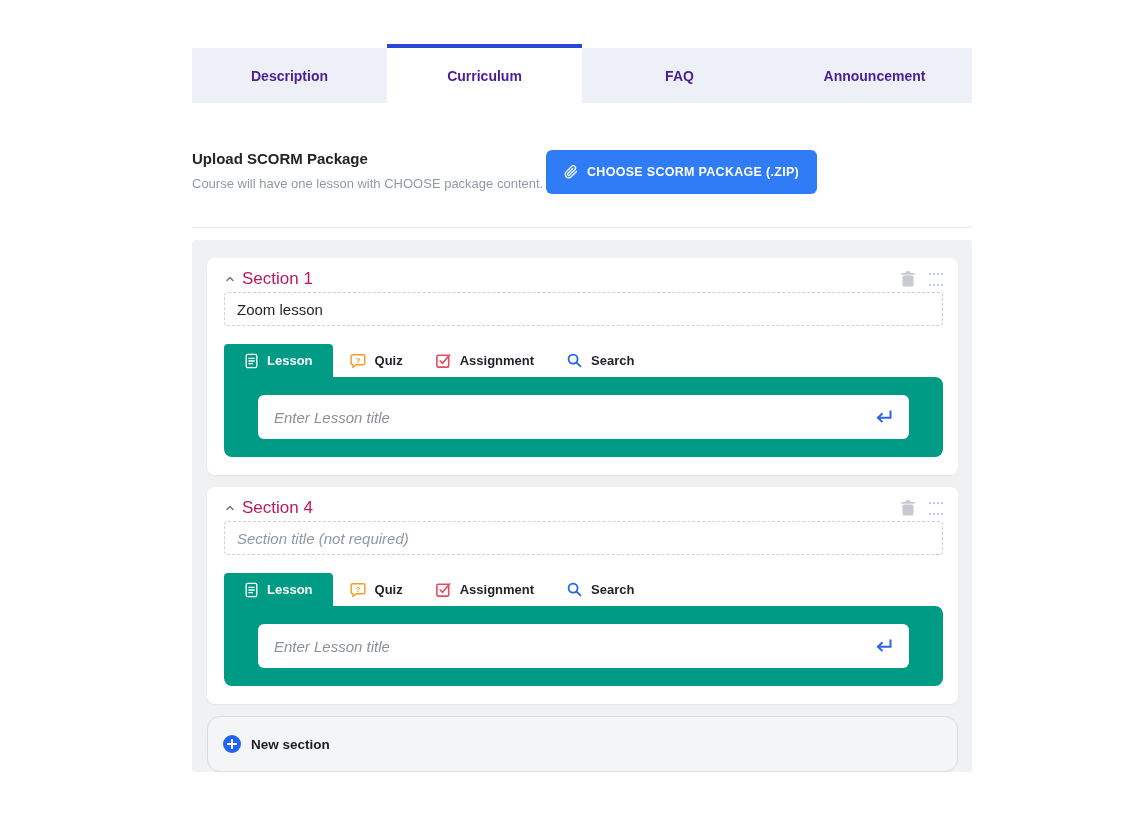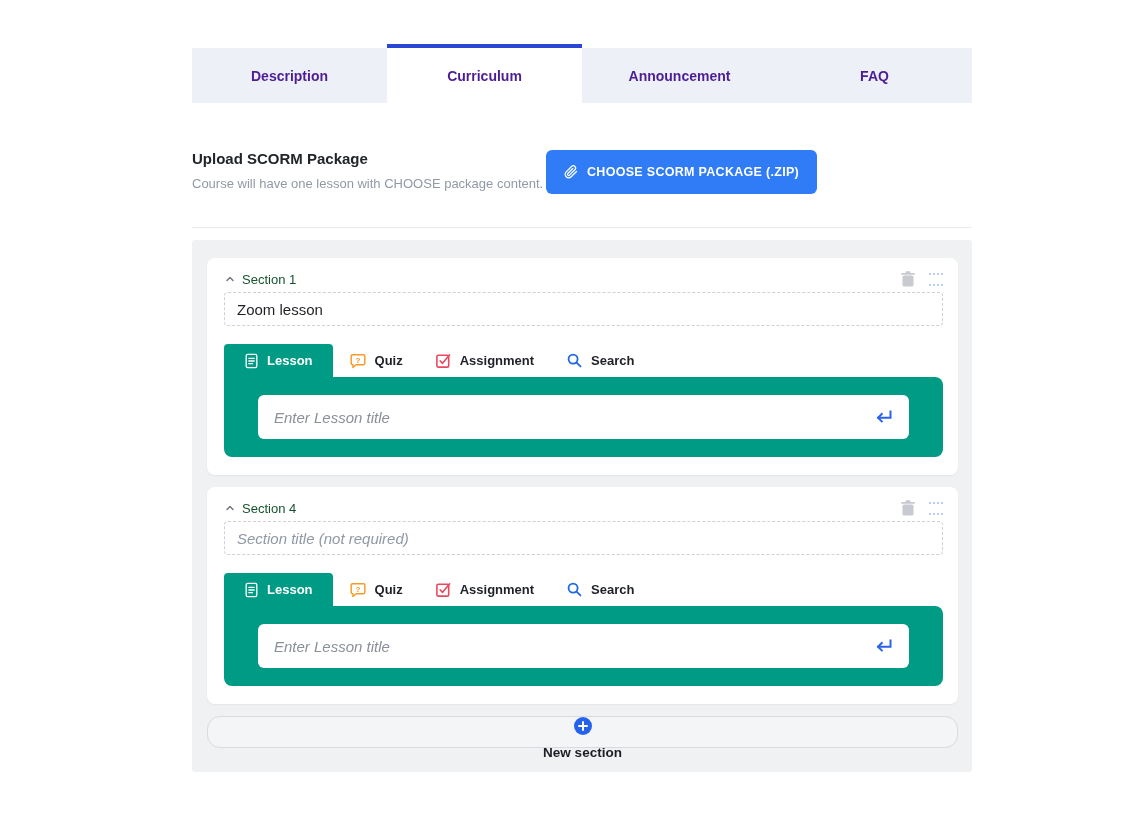--- a/index.html
+++ b/index.html
@@ -24,21 +24,21 @@
     font-family:"Liberation Sans", sans-serif; font-size:12.5px; font-weight:700;
     letter-spacing:.3px; display:flex; align-items:center; gap:9px; cursor:pointer; }
   .divider { position:absolute; top:227px; left:0; width:780px; height:1px; background:#e8eaee; }
 
   
   .builder { position:absolute; top:240px; left:0; width:780px; height:532px;
     background:#f0f1f3; border-radius:3px; padding:18px 14px 14px 15px; }
   .card { background:#ffffff; border-radius:8px; box-shadow:0 1px 2px rgba(0,0,0,.05);
     padding:10px 15px 18px 17px; margin-bottom:12px; }
   .card-head { display:flex; align-items:center; justify-content:space-between; height:22px; }
-  .card-head .left { display:flex; align-items:center; gap:6px; color:#14532d; font-size:13px; }
+  .card-head .left { display:flex; align-items:center; gap:6px; color:#be185d; font-size:17px; }
   .card-head .right { display:flex; align-items:center; gap:14px; }
   .drag-dots { display:grid; grid-template-columns:repeat(4,2px); grid-template-rows:repeat(2,2px);
     column-gap:2px; row-gap:9px; cursor:grab; }
   .drag-dots i { width:2px; height:2px; border-radius:50%; background:#a9bdf7; }
   .title-input { margin-top:2px; width:100%; height:34px; border:1px dashed #ccd0d9;
     border-radius:4px; padding:0 12px; font-family:"Liberation Sans", sans-serif;
     font-size:15px; color:#1f2126; background:#ffffff; outline:none; }
   .title-input::placeholder { font-style:italic; color:#9298a4; }
 
   
@@ -50,22 +50,22 @@
 
   
   .lesson-panel { background:#009b84; border-radius:0 8px 8px 8px; padding:18px 34px; }
   .lesson-inputwrap { background:#ffffff; border-radius:6px; height:44px; display:flex;
     align-items:center; padding:0 14px 0 16px; }
   .lesson-input { flex:1; border:none; outline:none; font-family:"Liberation Sans", sans-serif;
     font-size:15px; color:#1f2126; background:transparent; }
   .lesson-input::placeholder { font-style:italic; color:#8a8f99; }
 
   
-  .new-section { height:32px; background:#f4f5f7; border:1px solid #d8dadf; border-radius:13px;
-    display:flex; align-items:center; gap:10px; padding:0 15px; cursor:pointer; margin-top:10px;flex-direction:column; }
+  .new-section { height:56px; background:#f4f5f7; border:1px solid #d8dadf; border-radius:13px;
+    display:flex; align-items:center; gap:10px; padding:0 15px; cursor:pointer; margin-top:10px; }
   .new-section span { font-size:13.5px; font-weight:700; color:#1b1e24; }
   .plus-circle { width:18px; height:18px; border-radius:50%; background:#2563eb;
     display:flex; align-items:center; justify-content:center; flex:0 0 18px; }
 
   .icon-btn { background:none; border:none; cursor:pointer; padding:0; display:flex; }
   svg { display:block; }
 </style>
 </head>
 <body>
 
@@ -73,24 +73,24 @@
 
   <div class="tabbar">
     <div class="main-tab">
       <span>Description</span>
     </div>
     <div class="main-tab active">
       <div class="indicator"></div>
       <span>Curriculum</span>
     </div>
     <div class="main-tab">
+      <span>FAQ</span>
+    </div>
+    <div class="main-tab">
       <span>Announcement</span>
-    </div>
-    <div class="main-tab">
-      <span>FAQ</span>
     </div>
   </div>
 
   <div class="scorm-head">Upload SCORM Package</div>
   <div class="scorm-sub">Course will have one lesson with CHOOSE package content.</div>
   <button class="scorm-btn">
     <span>
       <svg width="14" height="14" viewBox="0 0 24 24" fill="none" stroke="#ffffff" stroke-width="2.2" stroke-linecap="round" stroke-linejoin="round">
         <path d="M21.44 11.05l-9.19 9.19a6 6 0 0 1-8.49-8.49l9.19-9.19a4 4 0 0 1 5.66 5.66l-9.2 9.19a2 2 0 0 1-2.83-2.83l8.49-8.48"></path>
       </svg>

